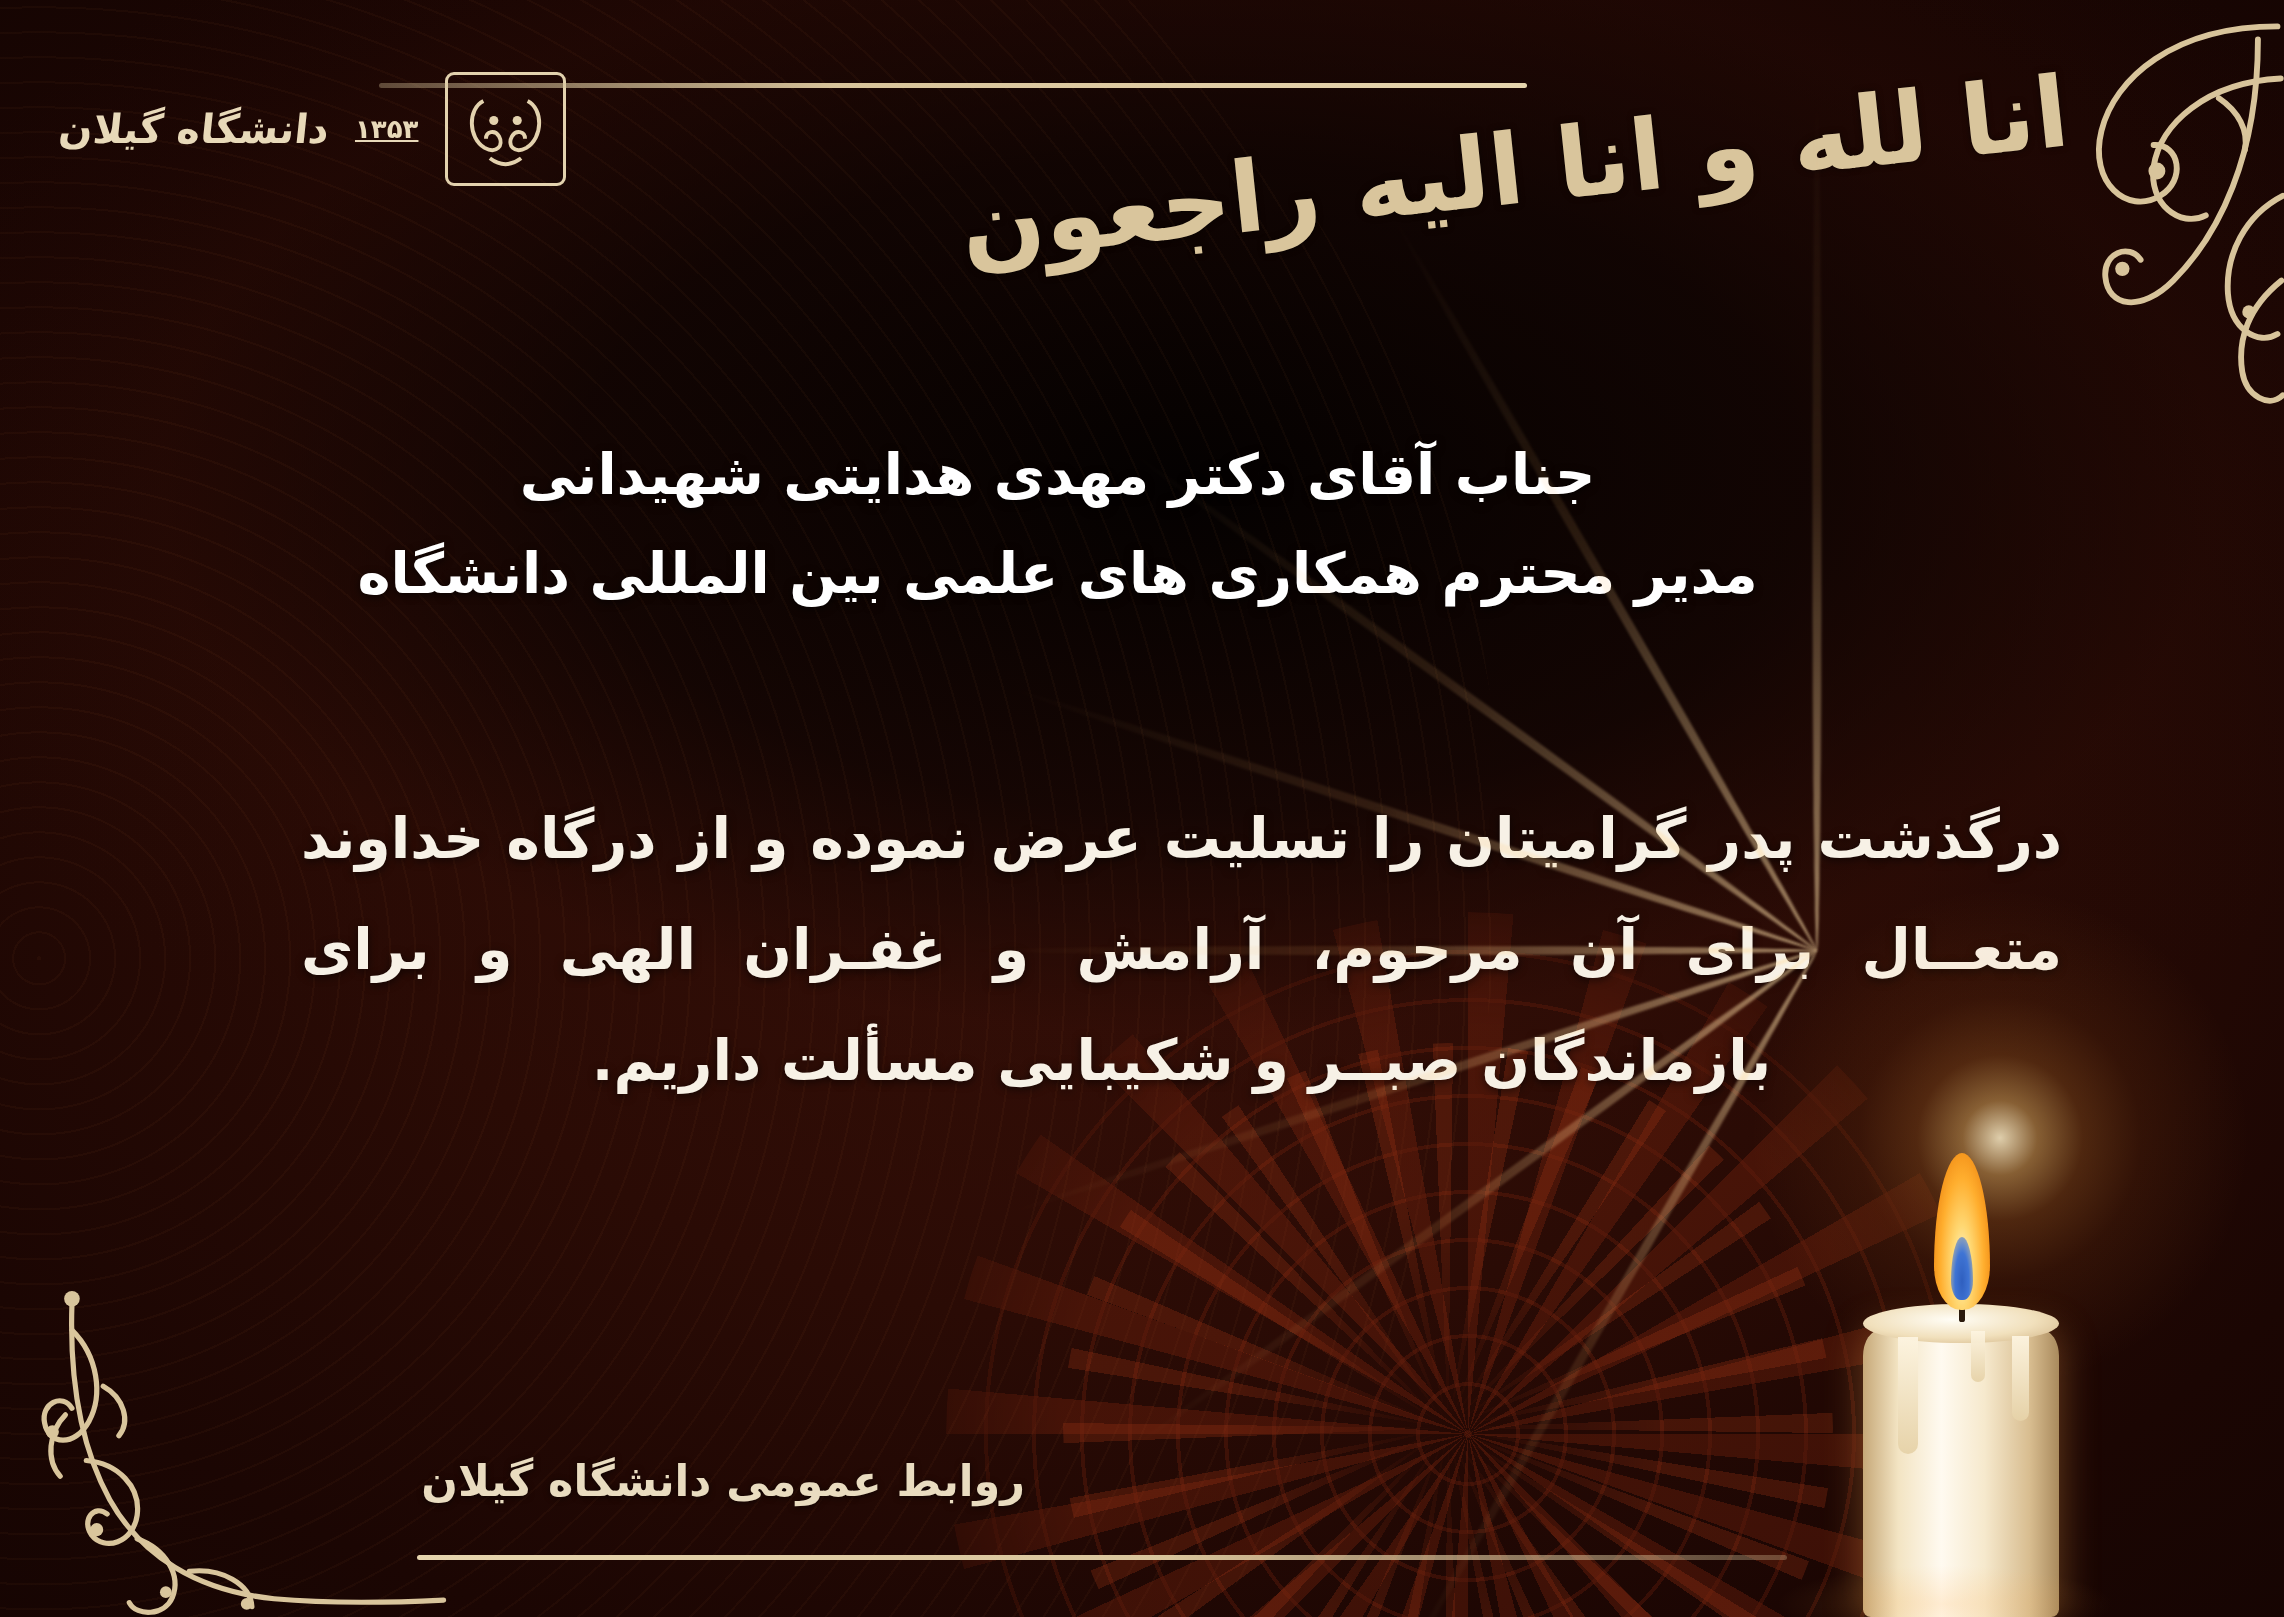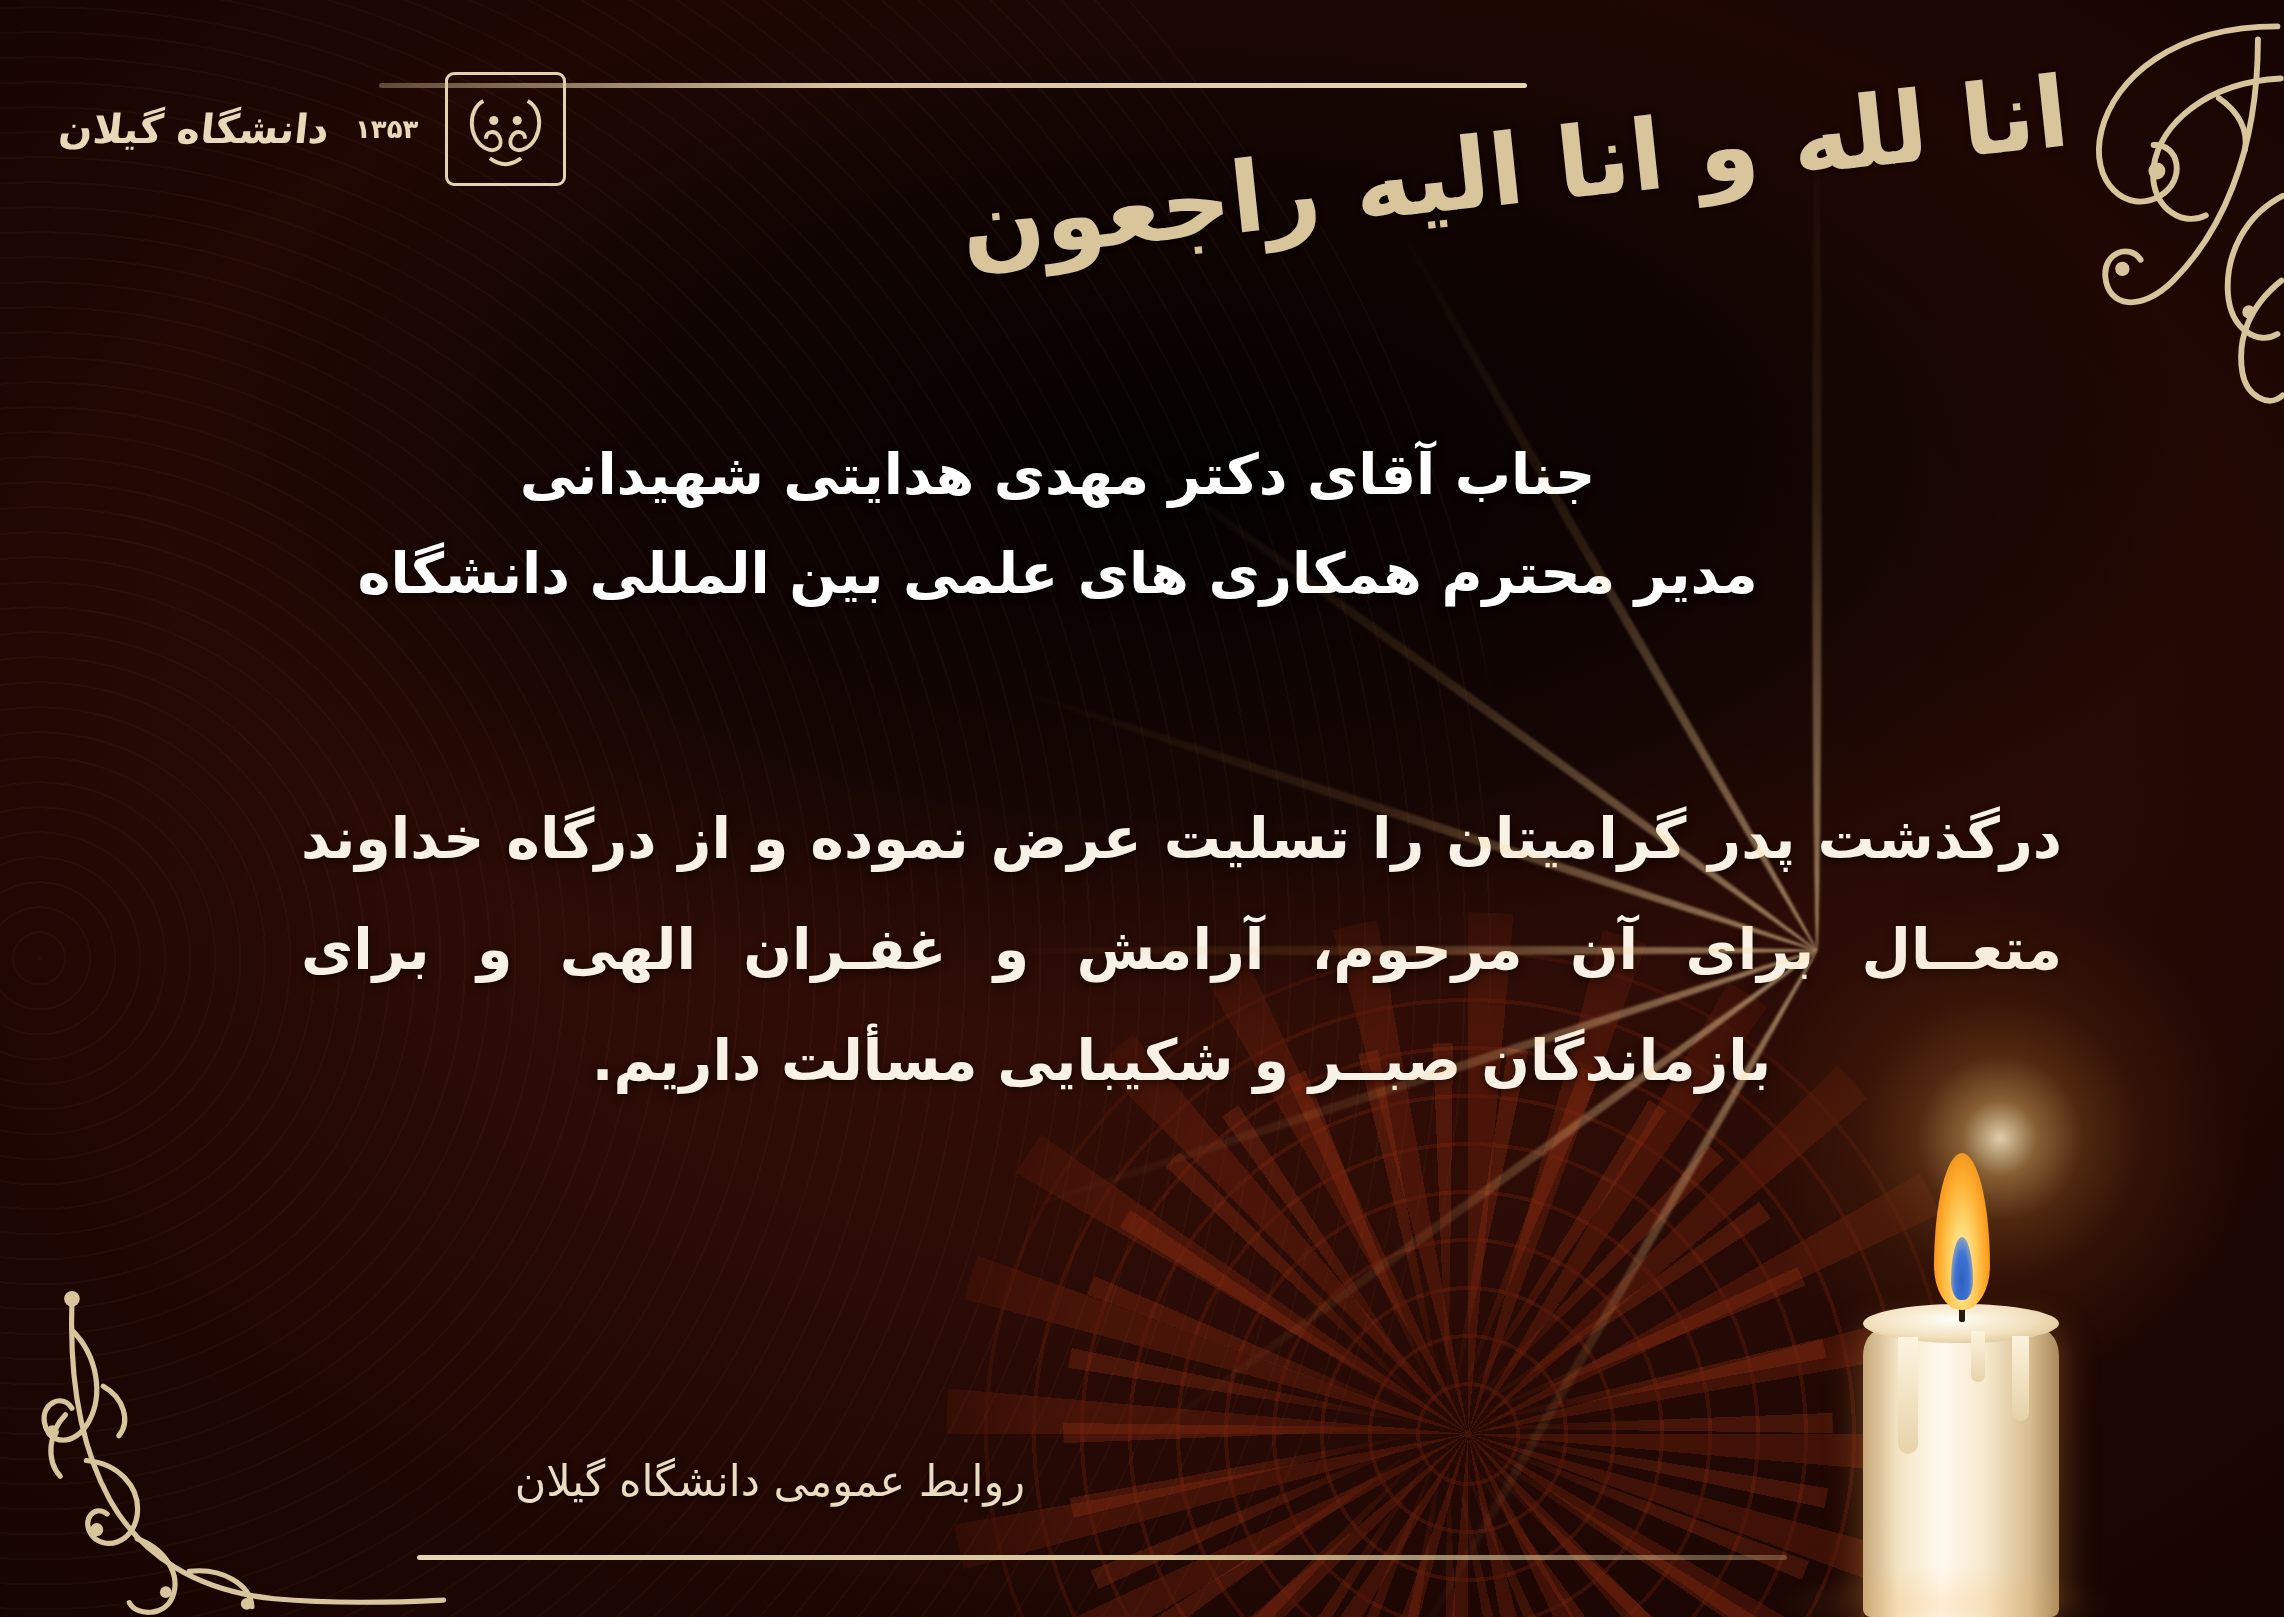--- a/index.html
+++ b/index.html
@@ -92,20 +92,21 @@
     font-weight: 700;
     letter-spacing: 1.3px;
     transform: skewX(-6deg);
     white-space: nowrap;
   }
   .logo-year-fa {
     color: #e8d9b9;
     font-size: 26px;
     font-weight: 600;
     margin: 0 6.5px;
+    text-decoration: underline;
   }
   .logo-mark {
     width: 115px;
     height: 108px;
     border: 3.9px solid #e3d2ae;
     border-radius: 9px;
     position: relative;
     flex: none;
   }
   .logo-mark svg { position: absolute; inset: 0; }
@@ -192,21 +193,21 @@
     line-height: 1.95;
     text-shadow: 0 2px 9px rgba(0,0,0,0.6);
   }
 
   .signature {
     position: absolute;
     bottom: 111px;
     right: 1259px;
     color: #e9dcc0;
     font-size: 43px;
-    font-weight: 400;
+    font-weight: 700;
     text-shadow: 0 1.3px 6.5px rgba(0,0,0,0.6);
     white-space: nowrap;
     margin-left: 32px;
   }
 
   
   .corner-ornament {
     position: absolute;
     left: 26px;
     bottom: 0;

